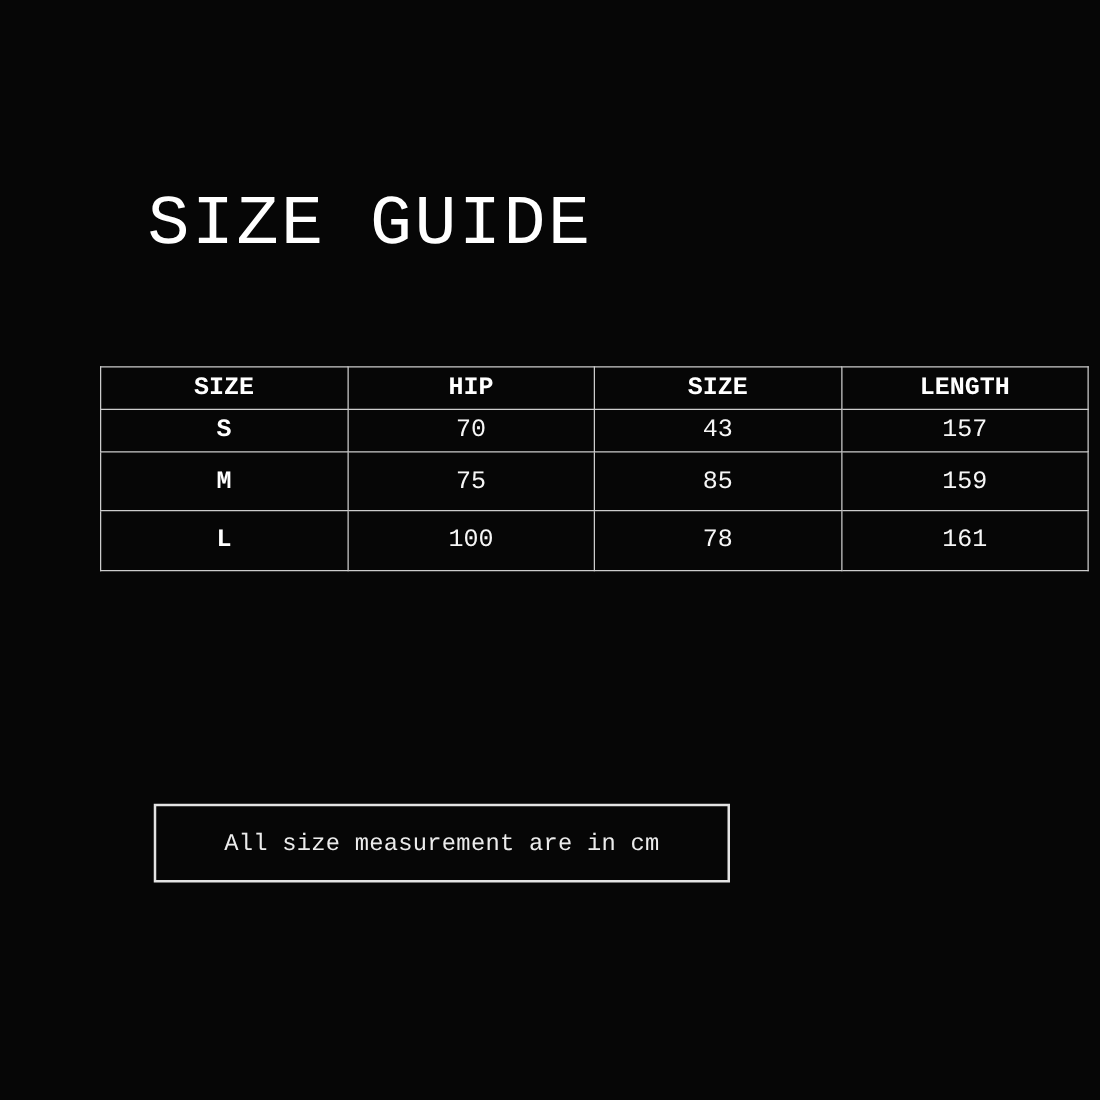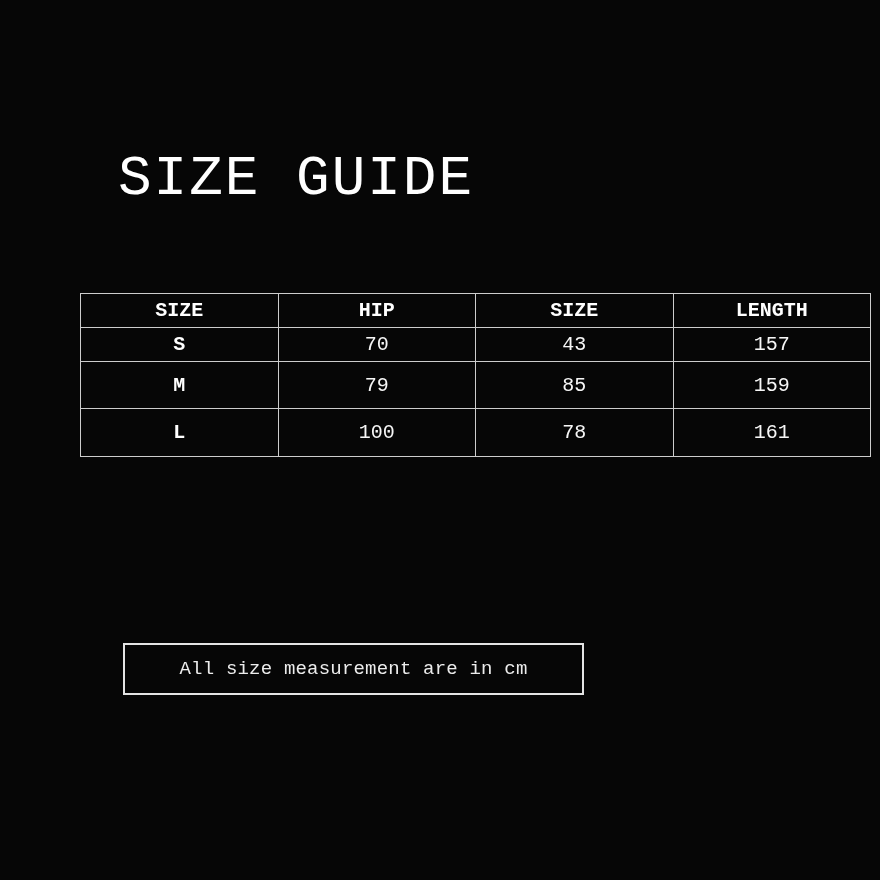--- a/index.html
+++ b/index.html
@@ -44,21 +44,21 @@
   table.size-table td.size-col { font-weight: bold; color: #ffffff; }
   tr.header-row { height: 34px; }
   tr.row-s { height: 34px; }
   tr.row-m { height: 47px; }
   tr.row-l { height: 48px; }
   .note-box {
     position: absolute;
     left: 95px;
     top: 643px;
     width: 461px;
-    height: 52px;
+    height: 63px;
     border: 2px solid #e3e3e3;
     display: flex;
     align-items: center;
     justify-content: center;
   }
   .note-text {
     font-size: 19px;
     color: #ececec;
     letter-spacing: 0.2px;
     white-space: nowrap;
@@ -92,21 +92,21 @@
     </thead>
     <tbody>
       <tr class="row-s">
         <td class="size-col">S</td>
         <td>70</td>
         <td>43</td>
         <td>157</td>
       </tr>
       <tr class="row-m">
         <td class="size-col">M</td>
-        <td>79</td>
+        <td>75</td>
         <td>85</td>
         <td>159</td>
       </tr>
       <tr class="row-l">
         <td class="size-col">L</td>
         <td>100</td>
         <td>78</td>
         <td>161</td>
       </tr>
     </tbody>

